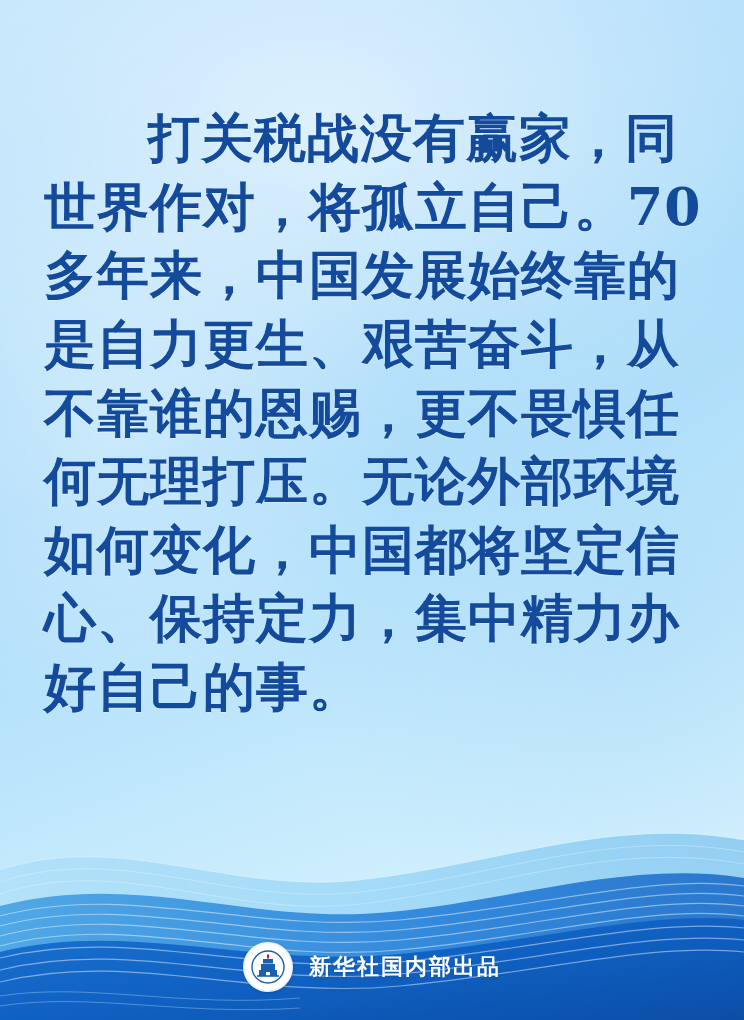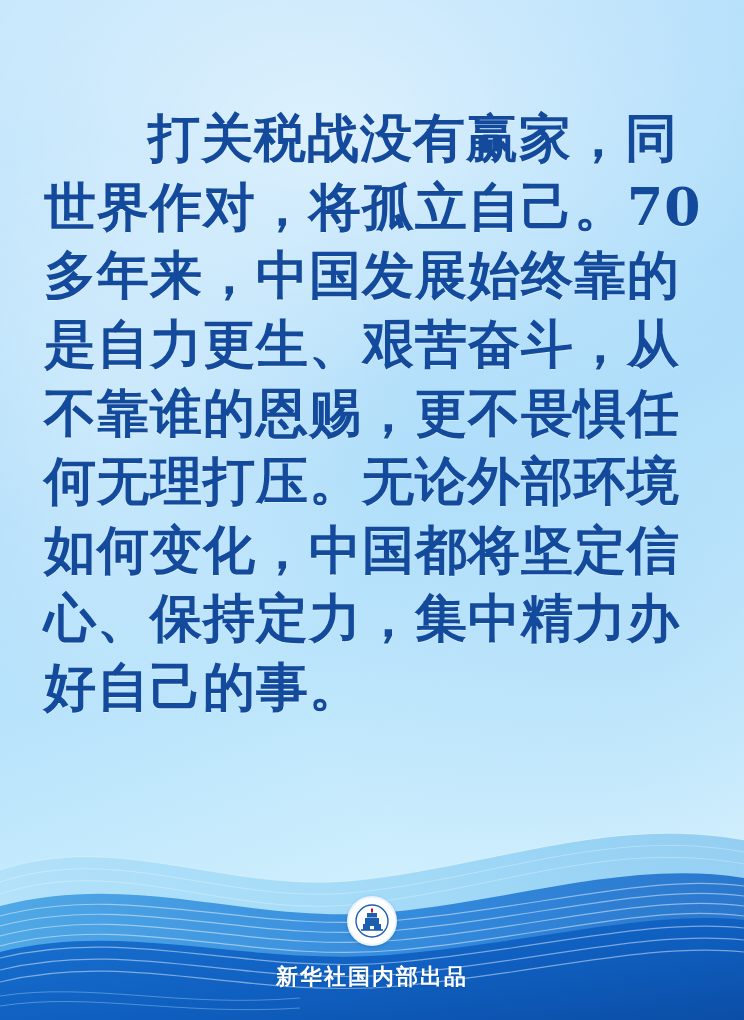--- a/index.html
+++ b/index.html
@@ -100,21 +100,20 @@
 
   .footer {
     position: absolute;
     left: 0;
     bottom: 28px;
     width: 744px;
     display: flex;
     align-items: center;
     justify-content: center;
     gap: 16px;
-    flex-direction: column;
   }
   .emblem {
     width: 46px;
     height: 46px;
     border-radius: 50%;
     background: #ffffff;
     border: 2px solid #e8f4ff;
     display: flex;
     align-items: center;
     justify-content: center;

